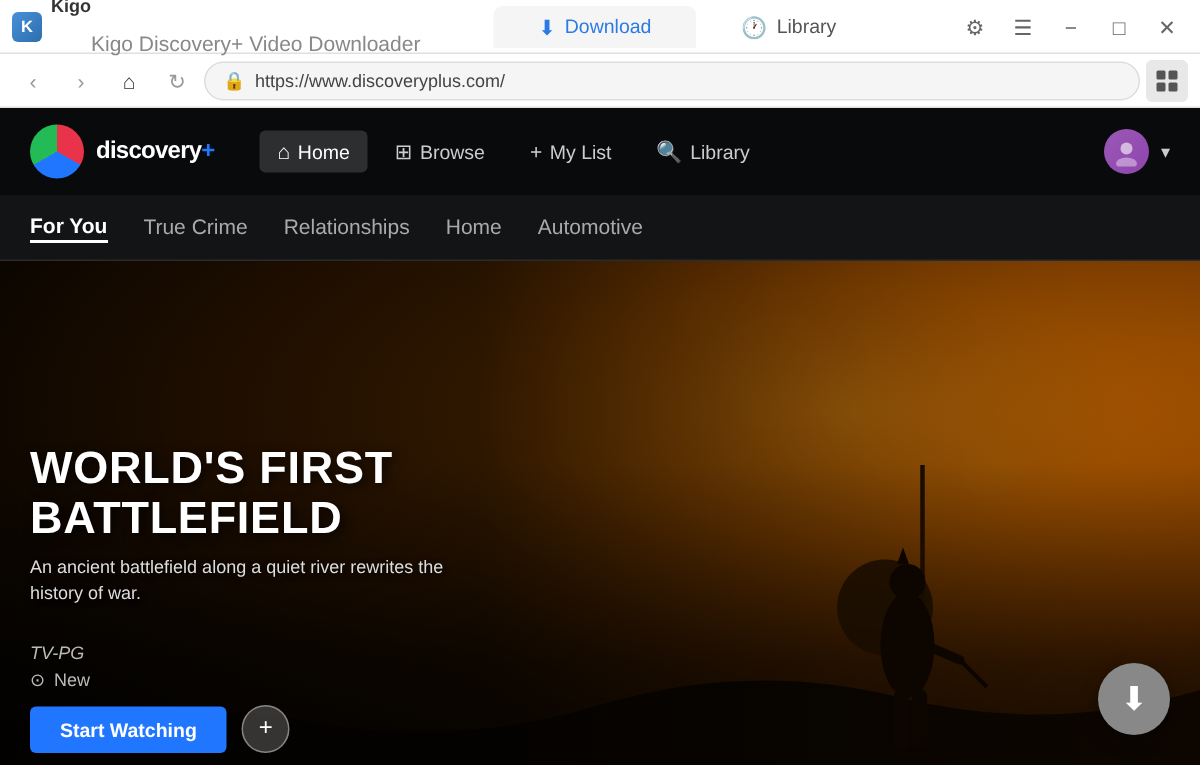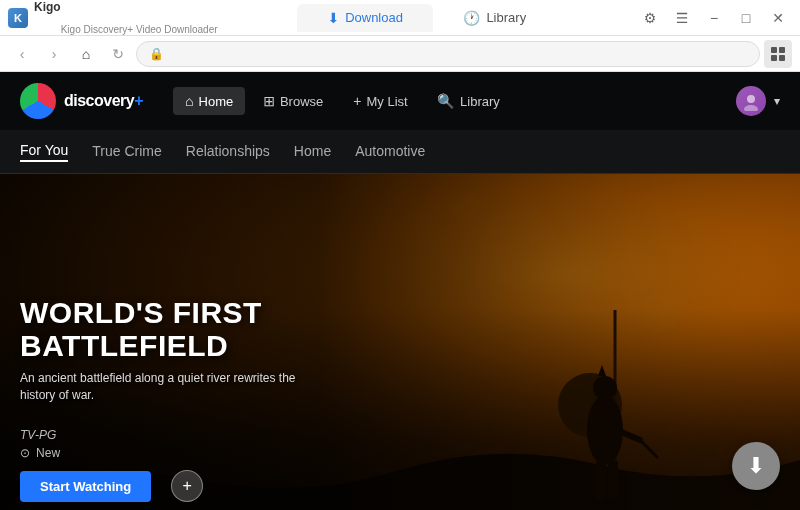--- a/index.html
+++ b/index.html
@@ -36,21 +36,21 @@
       display: flex;
       flex-direction: row;
     }
     .title-main {
       font-size: 12px;
       font-weight: 600;
       color: #333;
       line-height: 1.2;
     }
     .title-sub {
-      font-size: 10px;
+      font-size: 14px;
       color: #888;
       line-height: 1.2;
       margin-top: 24px;
     }
     .title-bar-tabs {
       display: flex;
       gap: 0;
       flex: 1;
       justify-content: center;
       margin: 0 20px;
@@ -242,21 +242,21 @@
       z-index: 10;
     }
     .cat-item {
       color: #aaa;
       font-size: 14px;
       cursor: pointer;
       padding-bottom: 2px;
     }
     .cat-item.active {
       color: white;
-      font-weight: 400;
+      font-weight: 700;
       border-bottom: 2px solid white;
     }
 
     
     .hero {
       position: relative;
       width: 100%;
       height: calc(510px - 72px - 58px - 44px);
       overflow: hidden;
     }
@@ -321,21 +321,21 @@
       color: #bbb;
       font-size: 12px;
       margin-bottom: 10px;
     }
     .clock-icon {
       font-size: 12px;
     }
     .hero-buttons {
       display: flex;
       align-items: center;
-      gap: 20px;
+      gap: 10px;
     }
     .btn-start {
       background: #2176ff;
       color: white;
       border: none;
       padding: 8px 20px;
       border-radius: 4px;
       font-size: 13px;
       font-weight: 600;
       cursor: pointer;
@@ -413,20 +413,21 @@
   </div>
 </div>
 
 <div class="nav-bar">
   <button class="nav-btn">‹</button>
   <button class="nav-btn">›</button>
   <button class="nav-btn active">⌂</button>
   <button class="nav-btn">↻</button>
   <div class="url-bar">
     <span style="color:#888;font-size:12px;">🔒</span>
+    <span class="url-text">https://www.discoveryplus.com/</span>
   </div>
   <div class="grid-icon">
     <svg width="16" height="16" viewBox="0 0 16 16" fill="#555">
       <rect x="1" y="1" width="6" height="6" rx="1"></rect>
       <rect x="9" y="1" width="6" height="6" rx="1"></rect>
       <rect x="1" y="9" width="6" height="6" rx="1"></rect>
       <rect x="9" y="9" width="6" height="6" rx="1"></rect>
     </svg>
   </div>
 </div>

